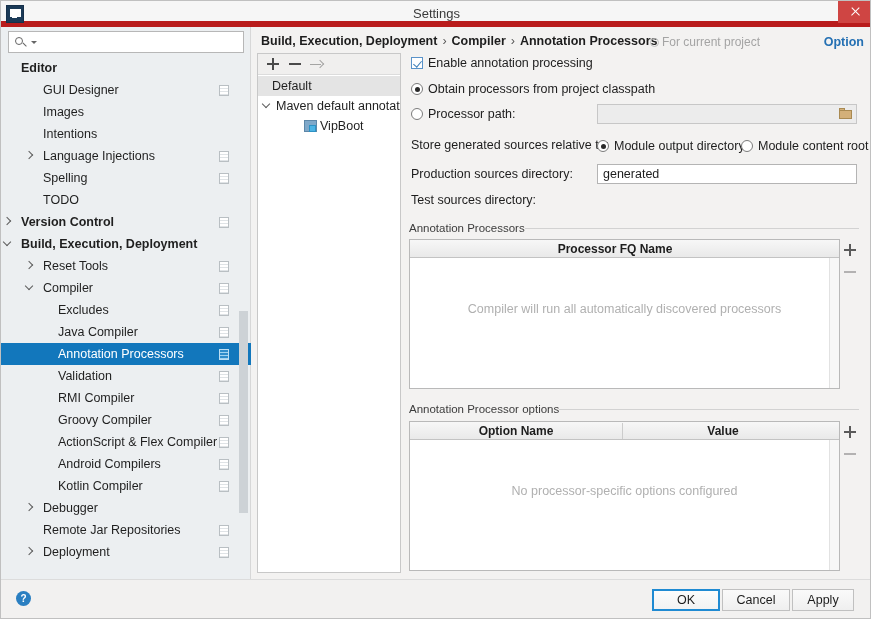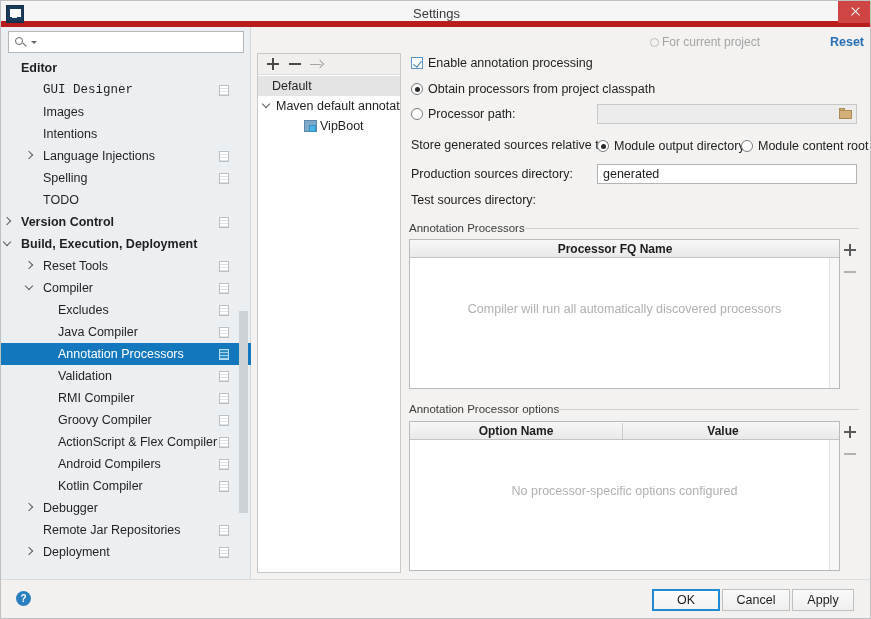--- a/index.html
+++ b/index.html
@@ -608,21 +608,21 @@
           <div class="handle"></div>
       </div>
       <div class="search-caret"></div>
       <input class="search-input" type="text" placeholder="" style="">
     </div>
     <div class="tree" id="sidebar-tree">
         <div class="tree-row bold">
           <span class="label" style="left: 20px;">Editor</span>
         </div>
         <div class="tree-row">
-          <span class="label" style="left: 42px; font-family: Liberation Mono, monospace;">GUI Designer</span>
+          <span class="label" style="left: 42px;">GUI Designer</span>
           <span class="cfg-icon"></span>
         </div>
         <div class="tree-row">
           <span class="label" style="left: 42px;">Images</span>
         </div>
         <div class="tree-row">
           <span class="label" style="left: 42px;">Intentions</span>
         </div>
         <div class="tree-row">
           <span class="arrow" style="left: 24px;"></span>
@@ -705,25 +705,26 @@
           <span class="cfg-icon"></span>
         </div>
       </div>
     <div class="side-scroll-track">
       <div class="side-scroll-thumb"></div>
     </div>
   </div>
 
   <div class="content">
 
+    <div class="breadcrumb" id="breadcrumb"><span>Build, Execution, Deployment</span><span class="sep">›</span><span>Compiler</span><span class="sep">›</span><span>Annotation Processors</span></div>
 
     <div class="for-project">
       <span class="pin"></span><span>For current project</span>
     </div>
-    <div class="reset-link">Reset</div>
+    <div class="reset-link">Option</div>
 
     <div class="module-panel">
       <div class="module-toolbar">
         <div class="tb-btn tb-plus"></div>
         <div class="tb-btn tb-minus"></div>
         <div class="tb-btn tb-arrow"></div>
       </div>
       <div id="module-rows" style="position:absolute;left:0;top:22px;width:142px;">
           <div class="mod-row selected">
             <span class="m-label" style="left: 14px;">Default</span>

